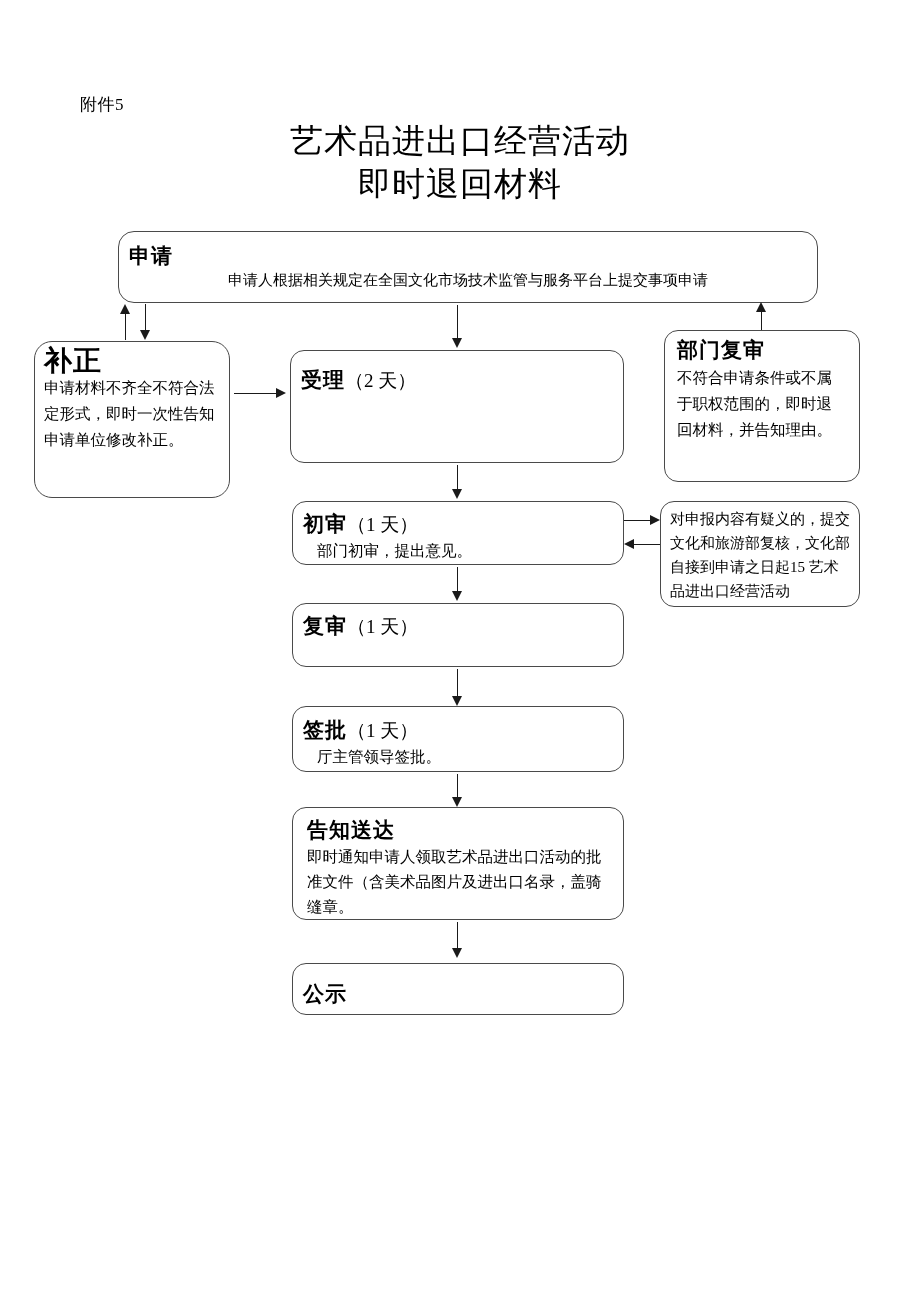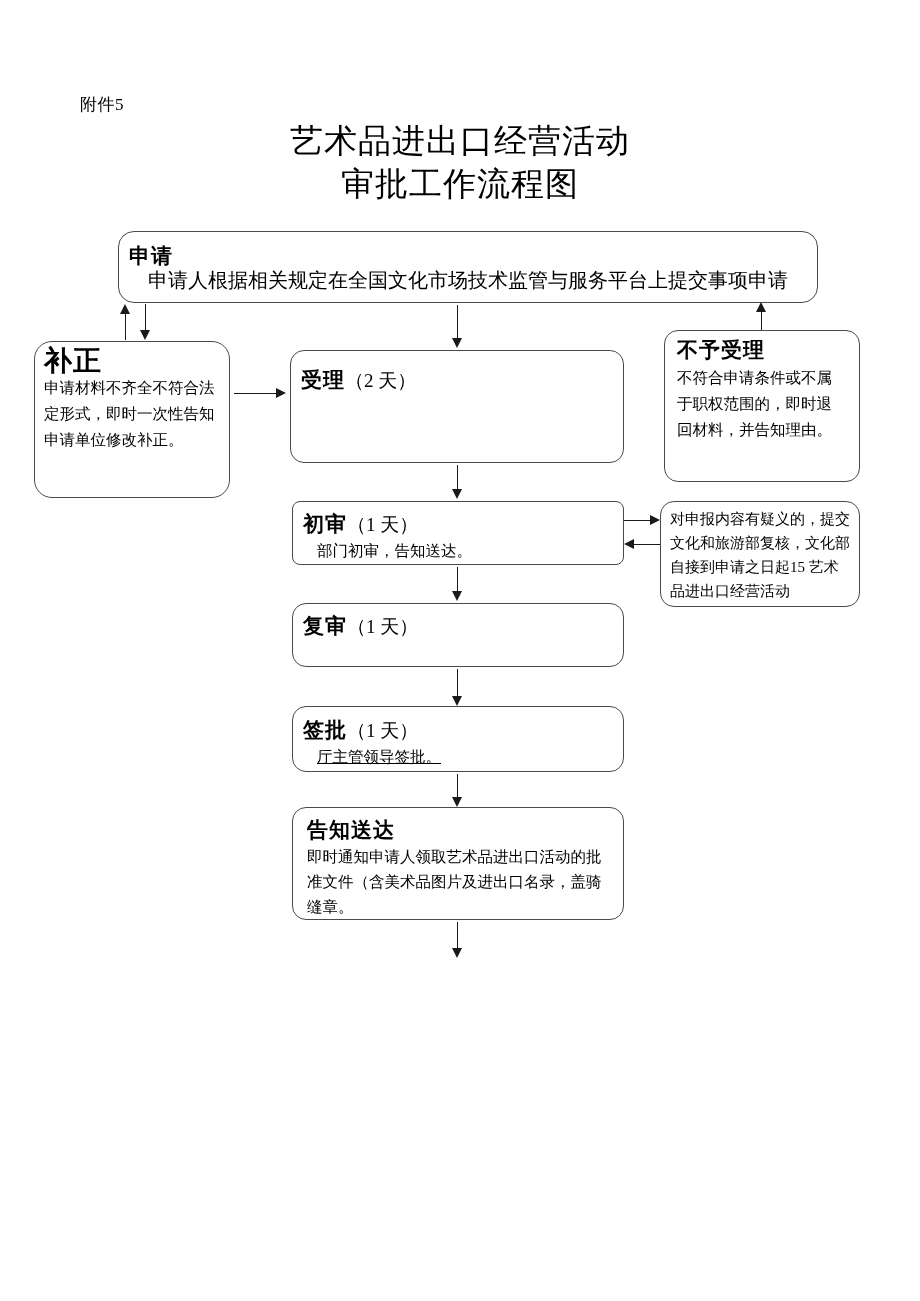--- a/index.html
+++ b/index.html
@@ -79,21 +79,21 @@
     font-family: "Liberation Serif", "DejaVu Serif", serif;
   }
   .node .body.center { text-align: center; }
   .node .body.left   { text-align: left; }
 
   
   #node-apply {
     left: 118px; top: 219px; width: 700px; height: 72px;
   }
   #node-apply .title { font-size: 21px; line-height: 27px; padding-top: 4px; }
-  #node-apply .body  { font-size: 20px; line-height: 22px; }
+  #node-apply .body  { font-size: 15px; line-height: 22px; }
 
   #node-supplement {
     left: 34px; top: 329px; width: 196px; height: 157px;
     border-radius: 18px;
     padding: 4px 9px;
   }
   #node-supplement .title { font-size: 28px; line-height: 29px; }
   #node-supplement .body  { font-size: 15.5px; line-height: 26px; letter-spacing: 0px; }
 
   #node-reject {
@@ -105,21 +105,21 @@
   #node-reject .body  { font-size: 15.5px; line-height: 26px; }
 
   #node-accept {
     left: 290px; top: 338px; width: 334px; height: 113px;
     border-radius: 14px;
   }
   #node-accept .title { padding-top: 9px; }
 
   #node-first-review {
     left: 292px; top: 489px; width: 332px; height: 64px;
-    border-radius: 8px;
+    border-radius: 14px;
   }
   #node-first-review .title { padding-top: 2px; }
   #node-first-review .body  { text-align: left; padding-left: 14px; font-size: 15.5px; line-height: 23px; }
 
   #node-note {
     left: 660px; top: 489px; width: 200px; height: 106px;
     border-radius: 14px;
     padding: 5px 9px;
   }
   #node-note .body { font-size: 15px; line-height: 24px; text-align: left; }
@@ -129,21 +129,21 @@
     border-radius: 14px;
   }
   #node-second-review .title { padding-top: 2px; }
   #node-second-review .body  { text-align: left; padding-left: 14px; font-size: 15.5px; line-height: 23px; }
 
   #node-sign {
     left: 292px; top: 694px; width: 332px; height: 66px;
     border-radius: 14px;
   }
   #node-sign .title { padding-top: 3px; }
-  #node-sign .body  { text-align: left; padding-left: 14px; font-size: 15.5px; line-height: 23px; text-decoration: underline; }
+  #node-sign .body  { text-align: left; padding-left: 14px; font-size: 15.5px; line-height: 23px; }
 
   #node-notify {
     left: 292px; top: 795px; width: 332px; height: 113px;
     border-radius: 14px;
     padding: 4px 14px;
   }
   #node-notify .title { padding-top: 4px; }
   #node-notify .body  { text-align: left; font-size: 15.5px; line-height: 25px; }
 
   #node-publicity {
@@ -190,21 +190,21 @@
 </style>
 </head>
 <body>
 
 <div id="page">
 
   <div class="attach-label">附件5</div>
 
   <div class="doc-title">
     <span class="tline">艺术品进出口经营活动</span>
-    <span class="tline">审批工作流程图</span>
+    <span class="tline">即时退回材料</span>
   </div>
 
   <div class="node" id="node-apply">
     <span class="title">申请</span>
     <span class="body center">申请人根据相关规定在全国文化市场技术监管与服务平台上提交事项申请</span>
   </div>
 
   <div class="vline" style="left:125px; top:300px; height:28px;"></div>
   <div class="arrow-up" style="left:120px; top:292px;"></div>
 
@@ -225,32 +225,32 @@
   <div class="hline" style="left:234px; top:381px; width:44px;"></div>
   <div class="arrow-right" style="left:276px; top:376px;"></div>
 
   <div class="node" id="node-accept">
     <span class="title">
       <span>受理</span><span class="days">（2 天）</span>
     </span>
   </div>
 
   <div class="node" id="node-reject">
-    <span class="title">不予受理</span>
+    <span class="title">部门复审</span>
     <span class="body left">不符合申请条件或不属于职权范围的，即时退回材料，并告知理由。</span>
   </div>
 
   <div class="vline" style="left:457px; top:453px; height:26px;"></div>
   <div class="arrow-down" style="left:452px; top:477px;"></div>
 
   <div class="node" id="node-first-review">
     <span class="title">
       <span>初审</span><span class="days">（1 天）</span>
     </span>
-    <span class="body left">部门初审，告知送达。</span>
+    <span class="body left">部门初审，提出意见。</span>
   </div>
 
   <div class="hline" style="left:624px; top:508px; width:30px;"></div>
   <div class="arrow-right" style="left:650px; top:503px;"></div>
 
   <div class="hline" style="left:630px; top:532px; width:30px;"></div>
   <div class="arrow-left" style="left:624px; top:527px;"></div>
 
   <div class="node" id="node-note">
     <span class="body left">对申报内容有疑义的，提交文化和旅游部复核，文化部自接到申请之日起15 艺术品进出口经营活动</span>
@@ -279,14 +279,17 @@
   <div class="arrow-down" style="left:452px; top:785px;"></div>
 
   <div class="node" id="node-notify">
     <span class="title">告知送达</span>
     <span class="body left">即时通知申请人领取艺术品进出口活动的批准文件（含美术品图片及进出口名录，盖骑缝章。</span>
   </div>
 
   <div class="vline" style="left:457px; top:910px; height:28px;"></div>
   <div class="arrow-down" style="left:452px; top:936px;"></div>
 
+  <div class="node" id="node-publicity">
+    <span class="title">公示</span>
+  </div>
 
 </div>
 
 </body></html>

